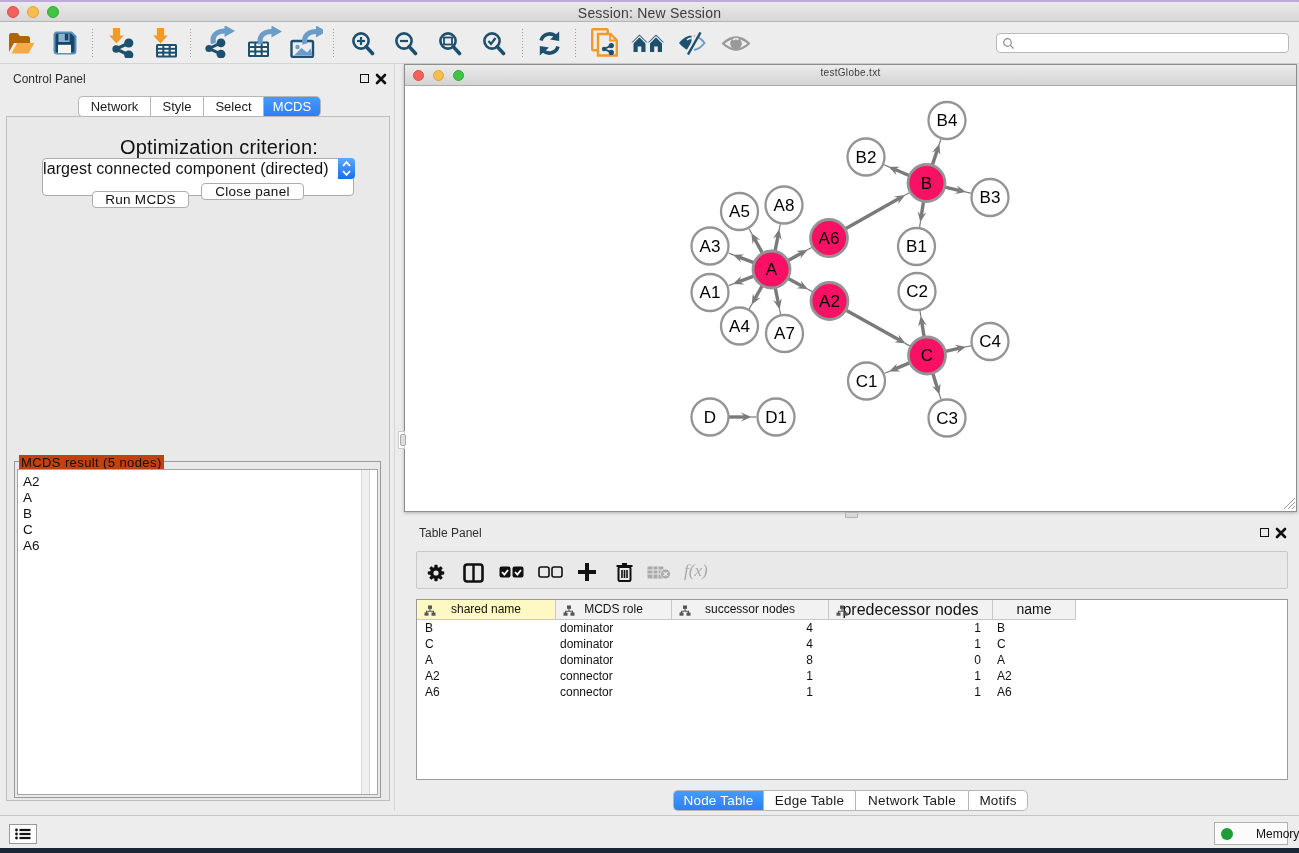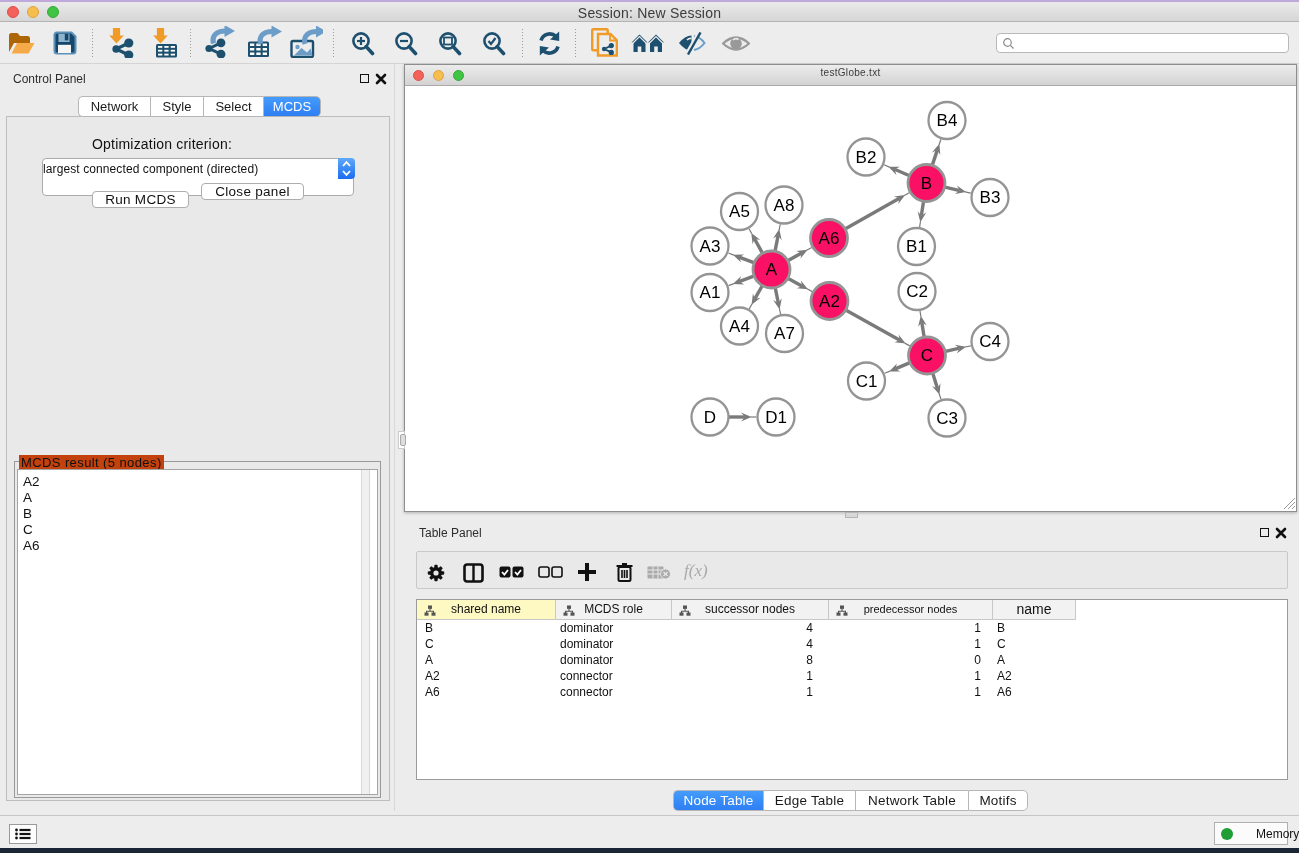--- a/index.html
+++ b/index.html
@@ -155,23 +155,23 @@
 <div class="abs" style="left:13px;top:72px;font-size:12px;color:#2d2d2d">Control Panel</div>
 <div class="abs" style="left:360px;top:74px;width:9px;height:9px;border:1.5px solid #111"></div>
 <svg class="abs" style="left:375px;top:73px" width="12" height="12" viewBox="0 0 12 12">
     <path d="M2 2 L10 10 M10 2 L2 10" stroke="#111" stroke-width="2.6" stroke-linecap="round"></path>
   </svg>
 <div class="abs" style="left:6px;top:116px;width:384px;height:685px;background:#e9e9e9;border:1px solid #bdbdbd"></div>
 <div class="abs" style="left:78px;top:96px;width:72px;height:21px;background:#fff;border:1px solid #b6b6b6;border-right:none;border-radius:5px 0 0 5px;color:#1a1a1a;font-size:13px;text-align:center;line-height:20px">Network</div>
 <div class="abs" style="left:150px;top:96px;width:53px;height:21px;background:#fff;border:1px solid #b6b6b6;border-right:none;color:#1a1a1a;font-size:13px;text-align:center;line-height:20px">Style</div>
 <div class="abs" style="left:203px;top:96px;width:60px;height:21px;background:#fff;border:1px solid #b6b6b6;border-right:none;color:#1a1a1a;font-size:13px;text-align:center;line-height:20px">Select</div>
 <div class="abs" style="left:263px;top:96px;width:58px;height:21px;background:linear-gradient(#459cfc,#2e7ef2);border:1px solid #b6b6b6;border-radius:0 5px 5px 0;color:#fff;font-size:13px;text-align:center;line-height:20px">MCDS</div>
-<div class="abs" style="left:6px;top:136px;width:312px;text-align:center;font-size:14px;letter-spacing:0.2px;color:#111">Optimization criterion:</div>
+<div class="abs" style="left:6px;top:136px;width:312px;text-align:right;font-size:20px;letter-spacing:0.2px;color:#111">Optimization criterion:</div>
 <div class="abs" style="left:42px;top:158px;width:312px;height:38px;background:#fff;
-border:1px solid #ababab;border-radius:4px;font-size:12px;letter-spacing:0.1px;color:#111;line-height:20px;">largest connected component (directed)</div>
+border:1px solid #ababab;border-radius:4px;font-size:16px;letter-spacing:0.1px;color:#111;line-height:20px;">largest connected component (directed)</div>
 <div class="abs" style="left:338px;top:158px;width:17px;height:21px;
 background:linear-gradient(#5fa9f8,#1a6df0);border-radius:0 4px 4px 0"></div>
 <svg class="abs" style="left:340px;top:160px" width="13" height="17" viewBox="0 0 13 17">
 <path d="M3 6 L6.5 2.2 L10 6" fill="none" stroke="#fff" stroke-width="1.8"></path>
 <path d="M3 11 L6.5 14.8 L10 11" fill="none" stroke="#fff" stroke-width="1.8"></path>
   </svg>
 <div class="abs" style="left:92px;top:191px;width:97px;height:17px;background:#fff;border:1px solid #adadad;border-radius:4px;font-size:13.5px;letter-spacing:0.3px;color:#111;text-align:center;line-height:16px">Run MCDS</div>
 <div class="abs" style="left:201px;top:183px;width:103px;height:17px;background:#fff;border:1px solid #adadad;border-radius:4px;font-size:13.5px;letter-spacing:0.3px;color:#111;text-align:center;line-height:16px">Close panel</div>
 <div class="abs" style="left:14px;top:461px;width:367px;height:337px;border:1px solid #9a9a9a"></div>
 <div class="abs" style="left:19px;top:455px;background:#c2410c;padding:0 2px;font-size:13px;letter-spacing:0.4px;color:#111">MCDS result (5 nodes)</div>
@@ -378,21 +378,21 @@
     <rect x="0.5" y="7.5" width="4" height="3.2" fill="#555"></rect>
     <rect x="7.5" y="7.5" width="4" height="3.2" fill="#555"></rect>
   </svg>
 <div class="abs" style="left:672px;top:600px;width:157px;height:20px;background:#f2f2f2;border-right:1px solid #c8c8c8;border-bottom:1px solid #c8c8c8;font-size:12px;color:#111;text-align:center;line-height:19px">successor nodes</div>
 <svg style="position:absolute;left:679px;top:605px" width="12" height="11" viewBox="0 0 12 11">
     <rect x="4" y="0.5" width="4" height="3.4" fill="#555"></rect>
     <path d="M6 4 v2.2 M2.5 8.4 v-2.2 h7 v2.2" stroke="#555" stroke-width="1.1" fill="none"></path>
     <rect x="0.5" y="7.5" width="4" height="3.2" fill="#555"></rect>
     <rect x="7.5" y="7.5" width="4" height="3.2" fill="#555"></rect>
   </svg>
-<div class="abs" style="left:829px;top:600px;width:164px;height:20px;background:#f2f2f2;border-right:1px solid #c8c8c8;border-bottom:1px solid #c8c8c8;font-size:11px;color:#111;text-align:center;line-height:19px">predecessor nodes</div>
+<div class="abs" style="left:829px;top:600px;width:164px;height:20px;background:#f2f2f2;border-right:1px solid #c8c8c8;border-bottom:1px solid #c8c8c8;font-size:16px;color:#111;text-align:center;line-height:19px">predecessor nodes</div>
 <svg style="position:absolute;left:836px;top:605px" width="12" height="11" viewBox="0 0 12 11">
     <rect x="4" y="0.5" width="4" height="3.4" fill="#555"></rect>
     <path d="M6 4 v2.2 M2.5 8.4 v-2.2 h7 v2.2" stroke="#555" stroke-width="1.1" fill="none"></path>
     <rect x="0.5" y="7.5" width="4" height="3.2" fill="#555"></rect>
     <rect x="7.5" y="7.5" width="4" height="3.2" fill="#555"></rect>
   </svg>
 <div class="abs" style="left:993px;top:600px;width:83px;height:20px;background:#f2f2f2;border-right:1px solid #c8c8c8;border-bottom:1px solid #c8c8c8;font-size:14px;color:#111;text-align:center;line-height:19px">name</div>
 <div class="abs" style="left:425px;top:621px;font-size:12px;color:#111">B</div>
 <div class="abs" style="left:560px;top:621px;font-size:12px;color:#111">dominator</div>
 <div class="abs" style="left:713px;top:621px;width:100px;text-align:right;font-size:12px;color:#111">4</div>

